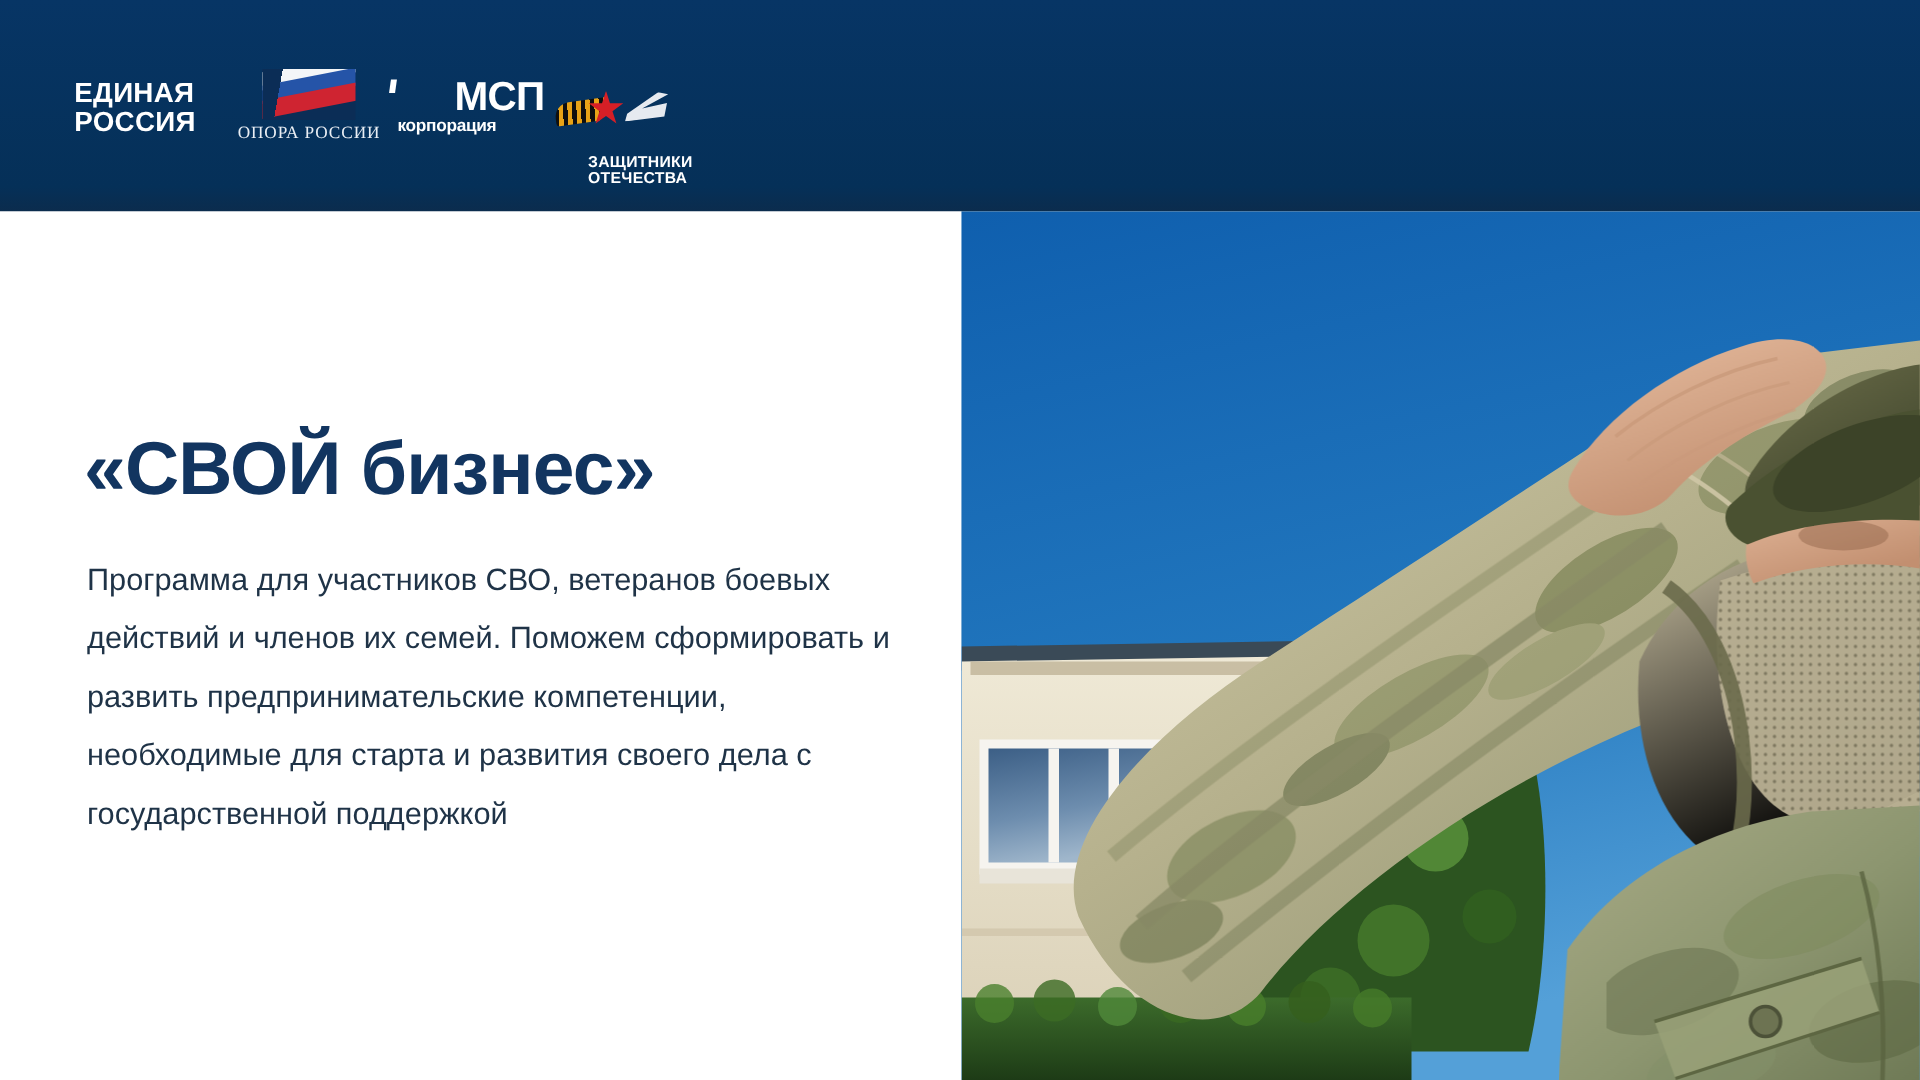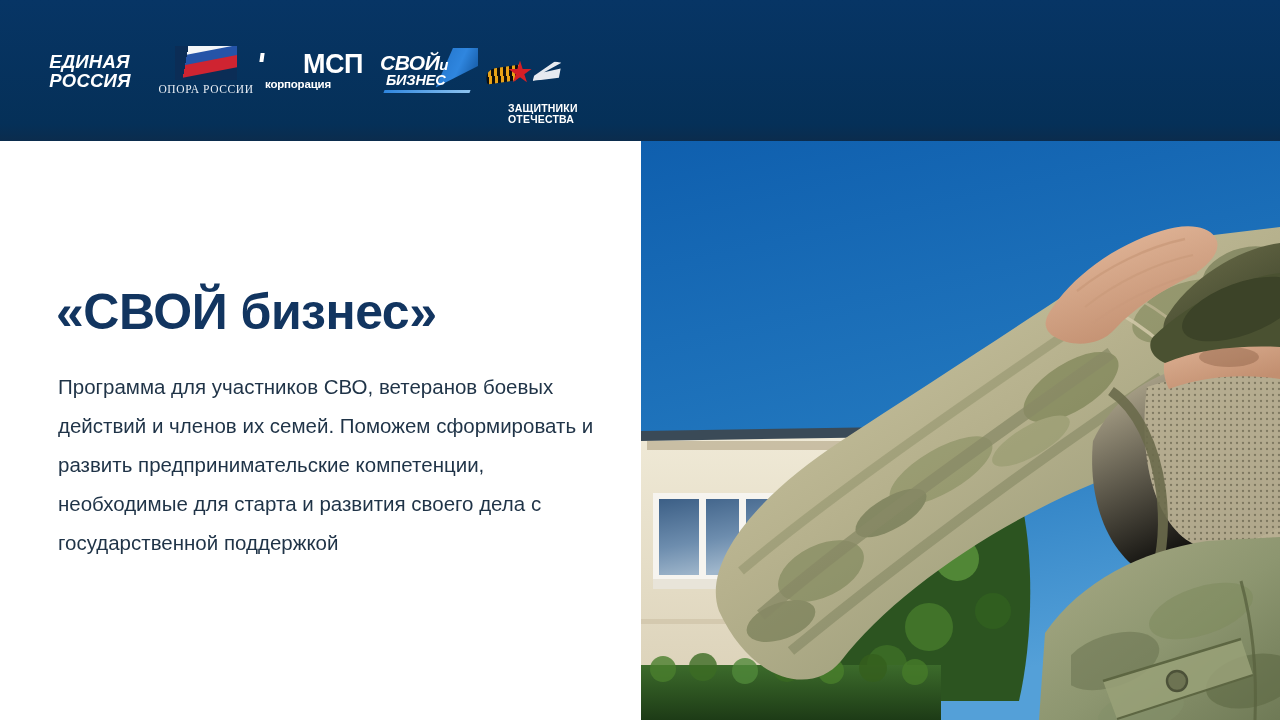--- a/index.html
+++ b/index.html
@@ -44,21 +44,21 @@
 
   .logo {
     position: relative;
     display: flex;
     align-items: center;
     justify-content: center;
     height: 100%;
   }
 
   
-  .logo-er { width: 124px; font-style: italic; }
+  .logo-er { width: 124px; }
   .er-text {
     color: #ffffff;
     font-weight: 800;
     font-size: 18.5px;
     line-height: 19px;
     letter-spacing: 0.2px;
     text-align: left;
     white-space: pre-line;
   }
 
@@ -278,28 +278,20 @@
       </div>
 
       <div class="logo logo-msp">
         <div class="msp-top">
           <span class="msp-tick"></span>
           <span class="msp-word">МСП</span>
         </div>
         <div class="msp-sub">корпорация</div>
       </div>
 
-      <div class="logo logo-sb">
-        <div class="sb-box">
-          <span class="sb-swoosh"></span>
-          <span class="sb-line1"><span>СВОЙ</span><span class="sb-i">и</span></span>
-          <span class="sb-line2">БИЗНЕС</span>
-          <span class="sb-underline"></span>
-        </div>
-      </div>
 
       <div class="logo logo-zo">
         <div class="zo-emblem">
           <span class="zo-ribbon"></span>
           <span class="zo-star"></span>
           <span class="zo-swoosh"></span>
         </div>
         <div class="zo-label">ЗАЩИТНИКИ
 ОТЕЧЕСТВА</div>
       </div>

